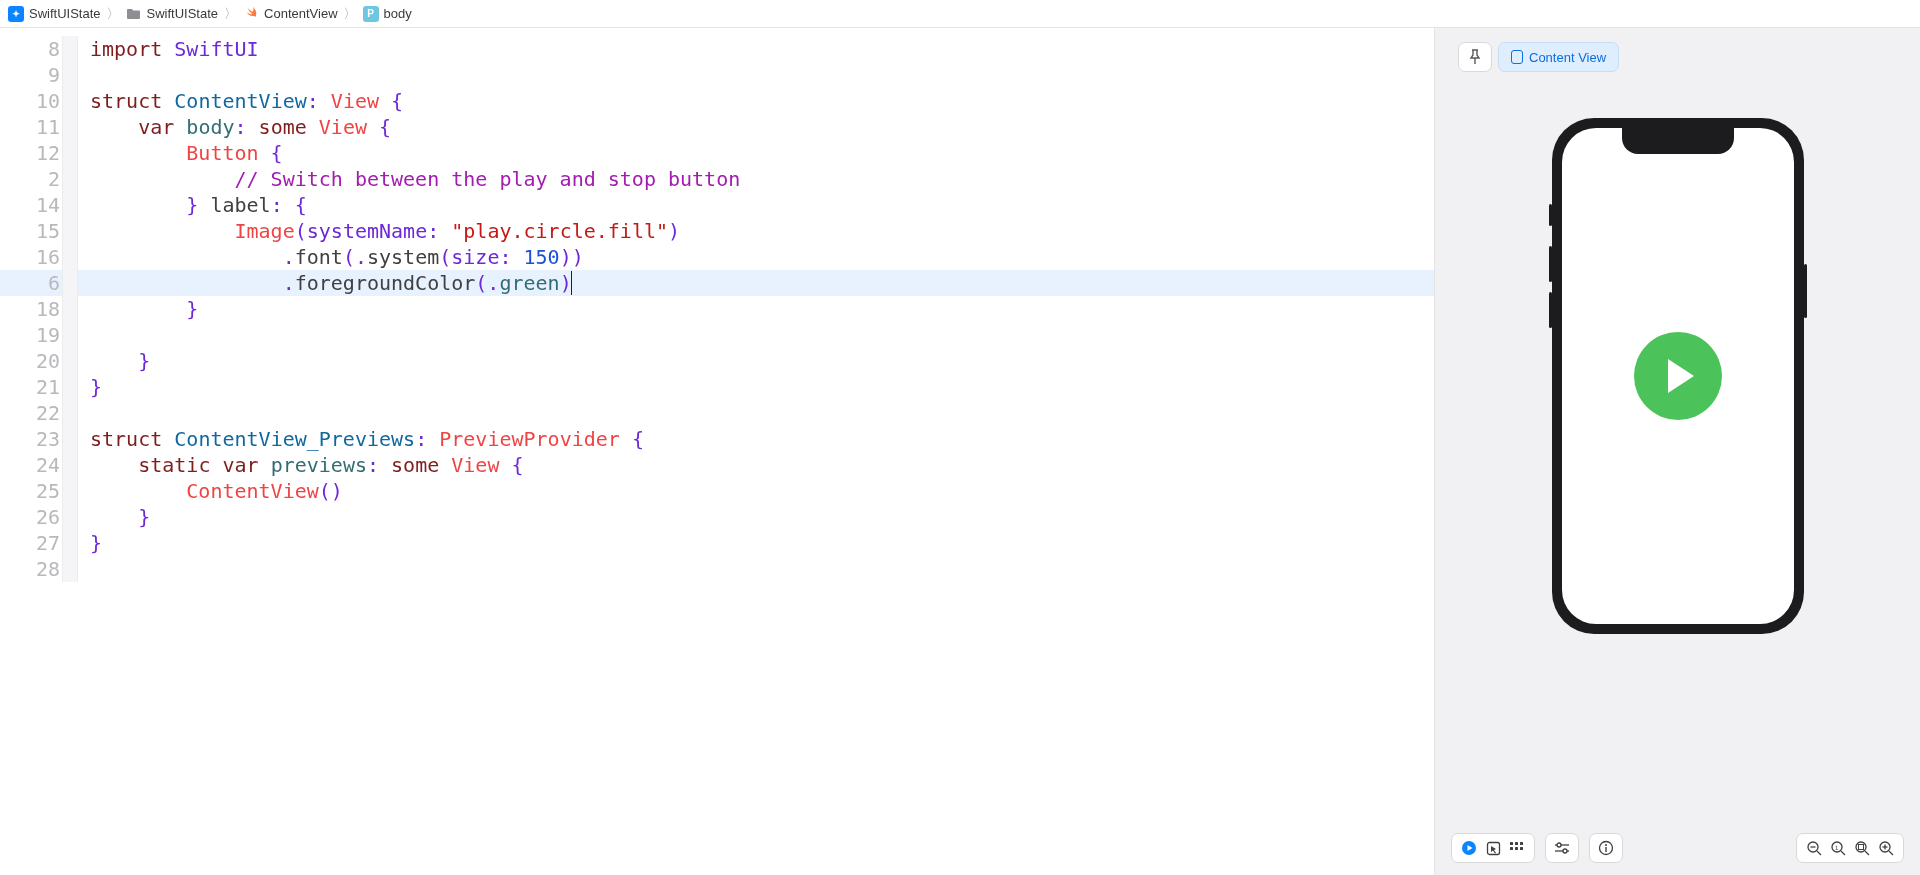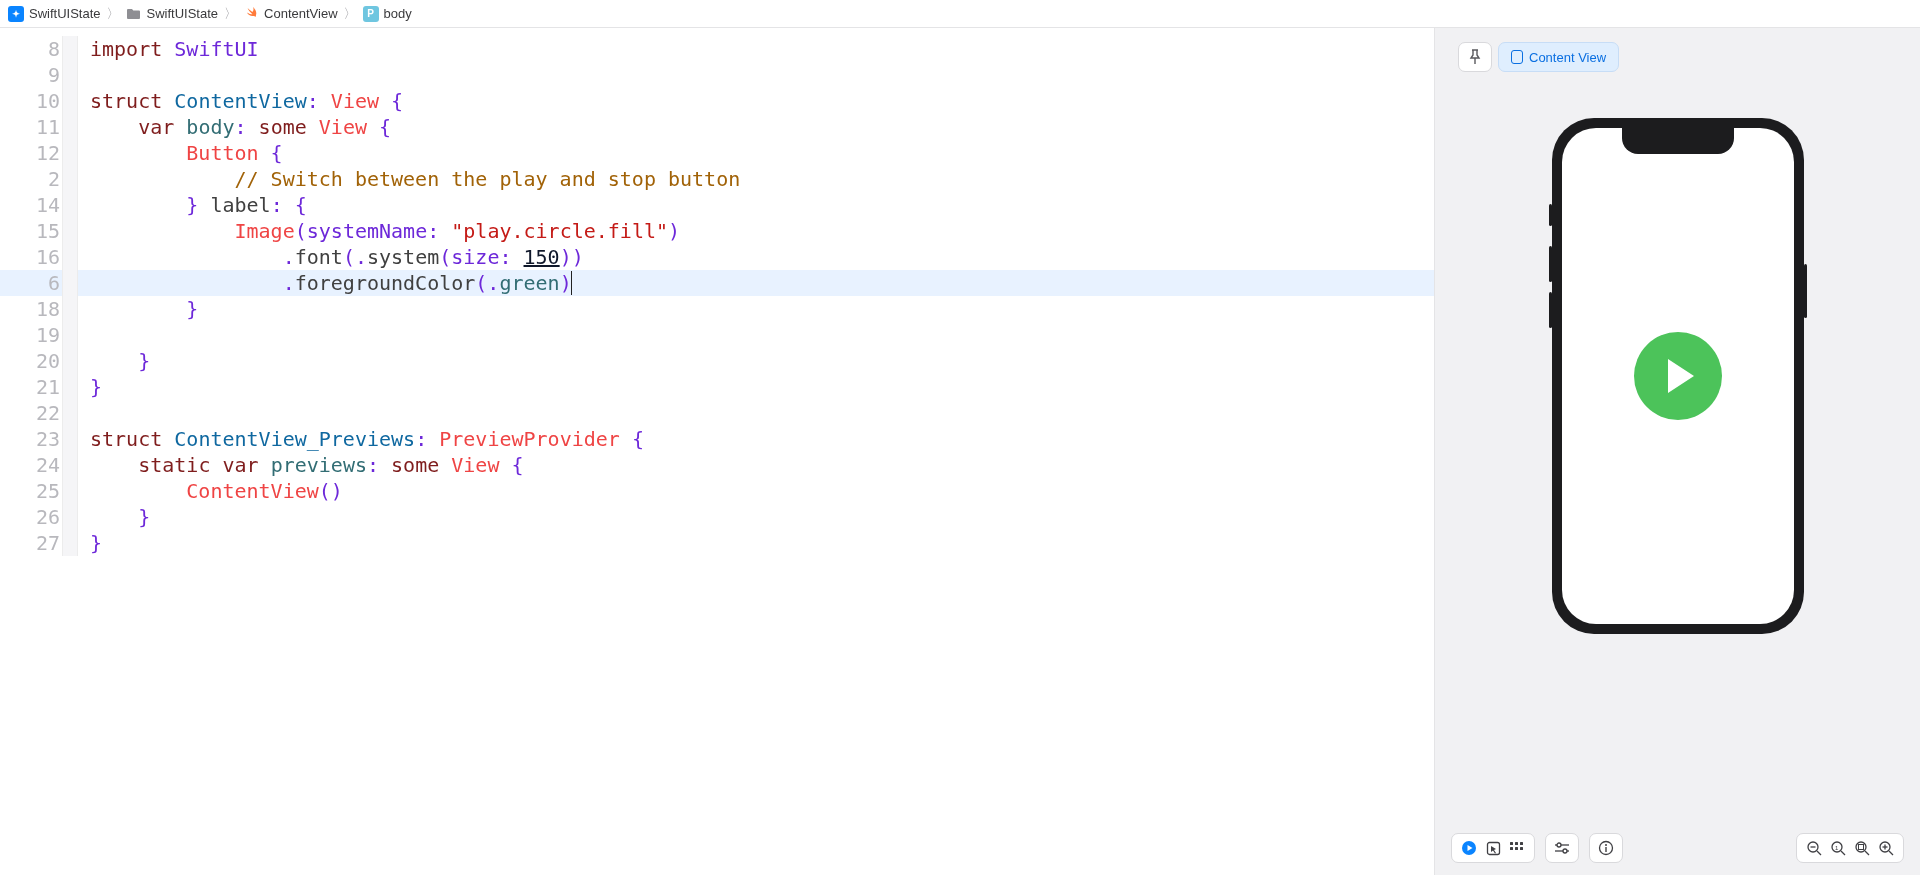--- a/index.html
+++ b/index.html
@@ -24,23 +24,23 @@
   
   .code { font-family: "SF Mono", ui-monospace, Menlo, Consolas, monospace; font-size:20px; line-height:26px; padding-top:8px; }
   .row { display:flex; }
   .row.hl { background:#e8f2ff; }
   .gutter { width:62px; text-align:right; padding-right:2px; color:#b8b8bd; user-select:none; }
   .fold { width:16px; background:#f5f5f7; border-left:1px solid #ececec; border-right:1px solid #ececec; margin-right:12px;}
   .src { flex:1; white-space:pre; color:#222; }
   .kw { color:#7f1d1d; font-weight:400; }
   .type { color:#ef4444; }
   .prop { color:#326d74; }
-  .num { color:#0f172a;text-decoration:underline; }
+  .num { color:#1d4ed8; }
   .str { color:#c41a16; }
-  .cmt { color:#a16207; }
+  .cmt { color:#a21caf; }
   .fn { color:#404040; }
   .txt { color:#6d28d9; }
   .ident { color:#0f68a0; }
   .cursor { border-right:1.5px solid #222; margin-left:-1px; }
 
   
   .preview-top { position:absolute; top:14px; left:8px; display:flex; gap:6px; align-items:center;margin-left:15px; }
   .pin-btn { width:34px; height:30px; background:#fff; border:1px solid #d9d9dc; border-radius:7px; display:flex; align-items:center; justify-content:center; color:#5a5a5e; }
   .cv-btn { height:30px; background:#dfeefe; border:1px solid #c7ddf6; border-radius:7px; display:flex; align-items:center; gap:6px; padding:0 12px; color:#0a6fe1; font-size:13px; }
   .cv-btn .sq { width:12px; height:14px; border:1.5px solid #0a6fe1; border-radius:3px; }
@@ -200,20 +200,25 @@
           </div>
           <div class="row">
             <div class="gutter">26</div>
             <div class="fold"></div>
             <div class="src"><span>    </span><span class="txt">}</span></div>
           </div>
           <div class="row">
             <div class="gutter">27</div>
             <div class="fold"></div>
             <div class="src"><span class="txt">}</span></div>
+          </div>
+          <div class="row">
+            <div class="gutter">28</div>
+            <div class="fold"></div>
+            <div class="src"></div>
           </div>
         </div>
     </div>
 
     <div class="preview-pane">
 
       <div class="preview-top">
         <div class="pin-btn">
           <span>
             <svg width="14" height="16" viewBox="0 0 14 16">

